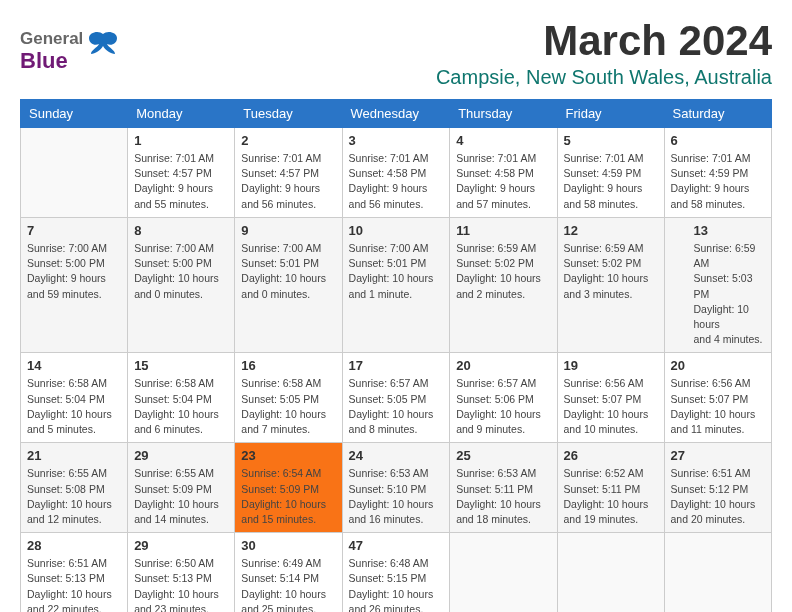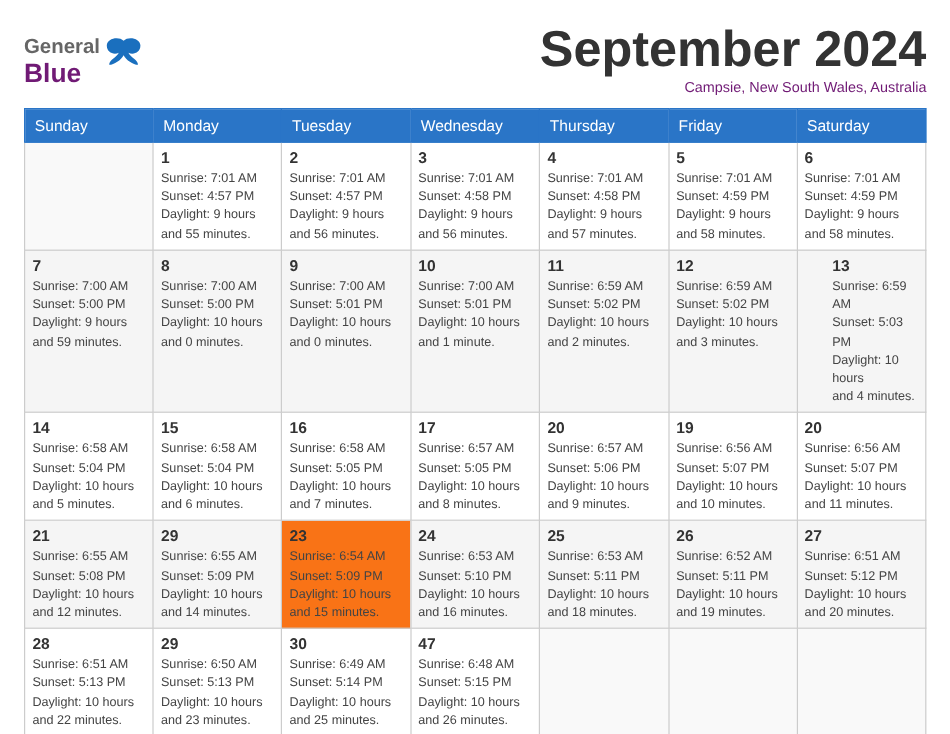--- a/index.html
+++ b/index.html
@@ -19,22 +19,22 @@
     .title-block {
       text-align: right;
     }
     .month-title {
       font-size: 42px;
       font-weight: bold;
       color: #333;
       line-height: 1;
     }
     .location-title {
-      font-size: 12px;
-      color: #701a75;
+      font-size: 20px;
+      color: #0f766e;
       margin-top: 4px;
     }
     .calendar-table {
       width: 100%;
       border-collapse: collapse;
       font-size: 11px;
     }
     .calendar-table th {
       background-color: #2a75c7;
       color: #fff;
@@ -96,21 +96,21 @@
         Blue
       </div>
     </div>
     <div class="logo-bird">
       <svg width="32" height="28" viewBox="0 0 32 28">
         <path d="M16 4 C20 0, 30 2, 30 8 C30 14, 24 16, 20 14 C22 18, 28 20, 28 24 C24 24, 18 20, 16 16 C14 20, 8 24, 4 24 C4 20, 10 18, 12 14 C8 16, 2 14, 2 8 C2 2, 12 0, 16 4Z" fill="#1a6fbe"></path>
       </svg>
     </div>
   </div>
   <div class="title-block">
-    <div class="month-title">September 2024</div>
+    <div class="month-title">March 2024</div>
     <div class="location-title">Campsie, New South Wales, Australia</div>
   </div>
 </div>
 
 <table class="calendar-table">
   <thead>
     <tr>
     <th>Sunday</th>
         <th>Monday</th>
         <th>Tuesday</th>

